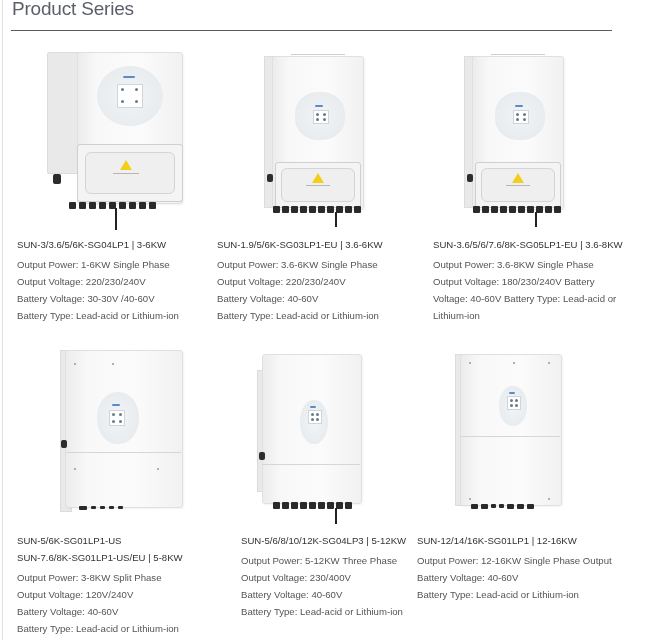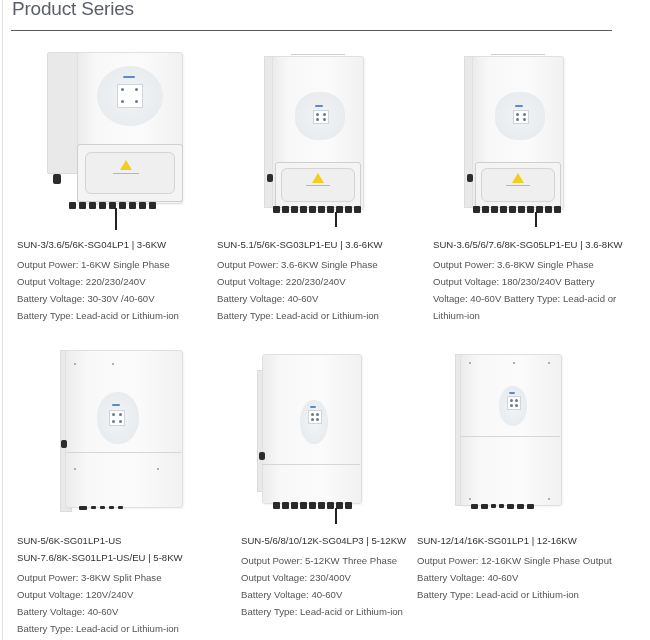--- a/index.html
+++ b/index.html
@@ -111,21 +111,21 @@
         <span></span>
         <span></span>
         <span></span>
         <span></span>
         <span></span>
         <span></span>
       </div>
     <div class="cable" style="left:118px;top:172px;height:15px;"></div>
   </div>
   <div class="specs" style="left:0;top:196px;">
-    <div class="name">SUN-5.1/5/6K-SG03LP1-EU | 3.6-6KW</div>
+    <div class="name">SUN-1.9/5/6K-SG03LP1-EU | 3.6-6KW</div>
     <div class="line">Output Power: 3.6-6KW Single Phase</div>
     <div class="line">Output Voltage: 220/230/240V</div>
     <div class="line">Battery Voltage: 40-60V</div>
     <div class="line">Battery Type: Lead-acid or Lithium-ion</div>
   </div>
 </div>
 
 <div class="card" style="left:417px;top:40px;">
   <div class="img-box" style="left:0;top:0;width:200px;height:195px;">
     <div class="inv-side" style="left:47px;top:16px;width:12px;height:150px;"></div>

